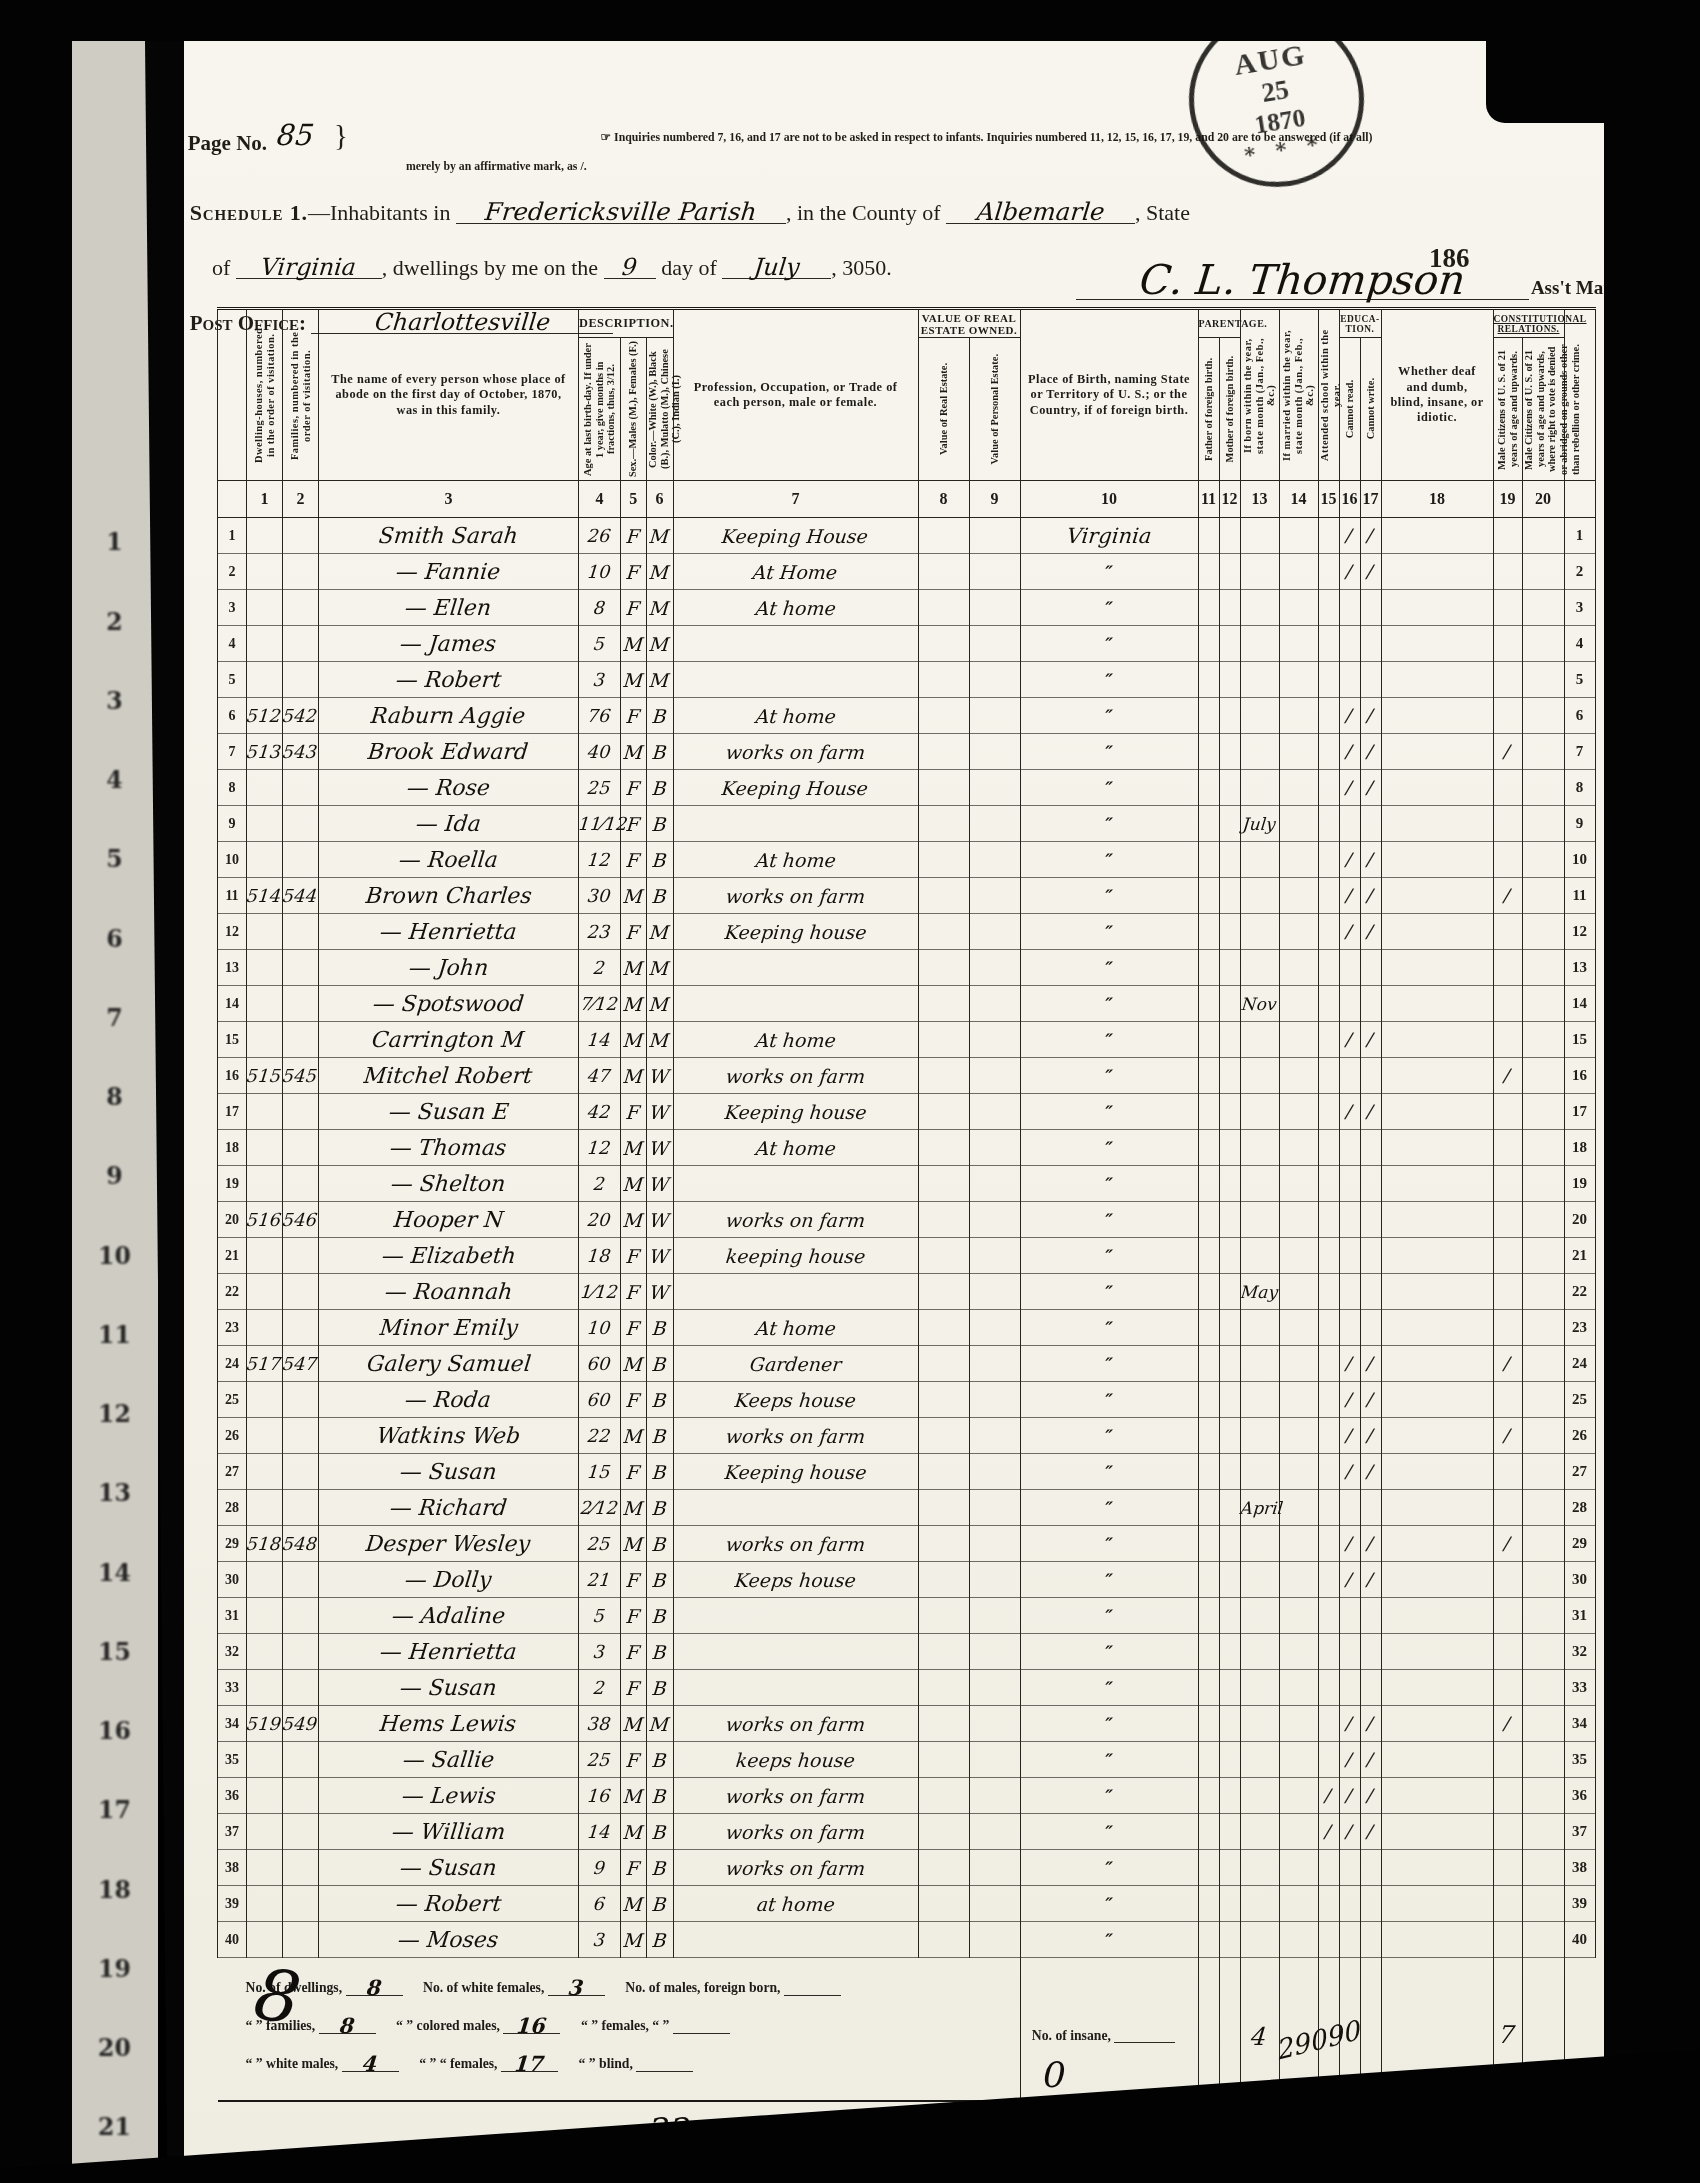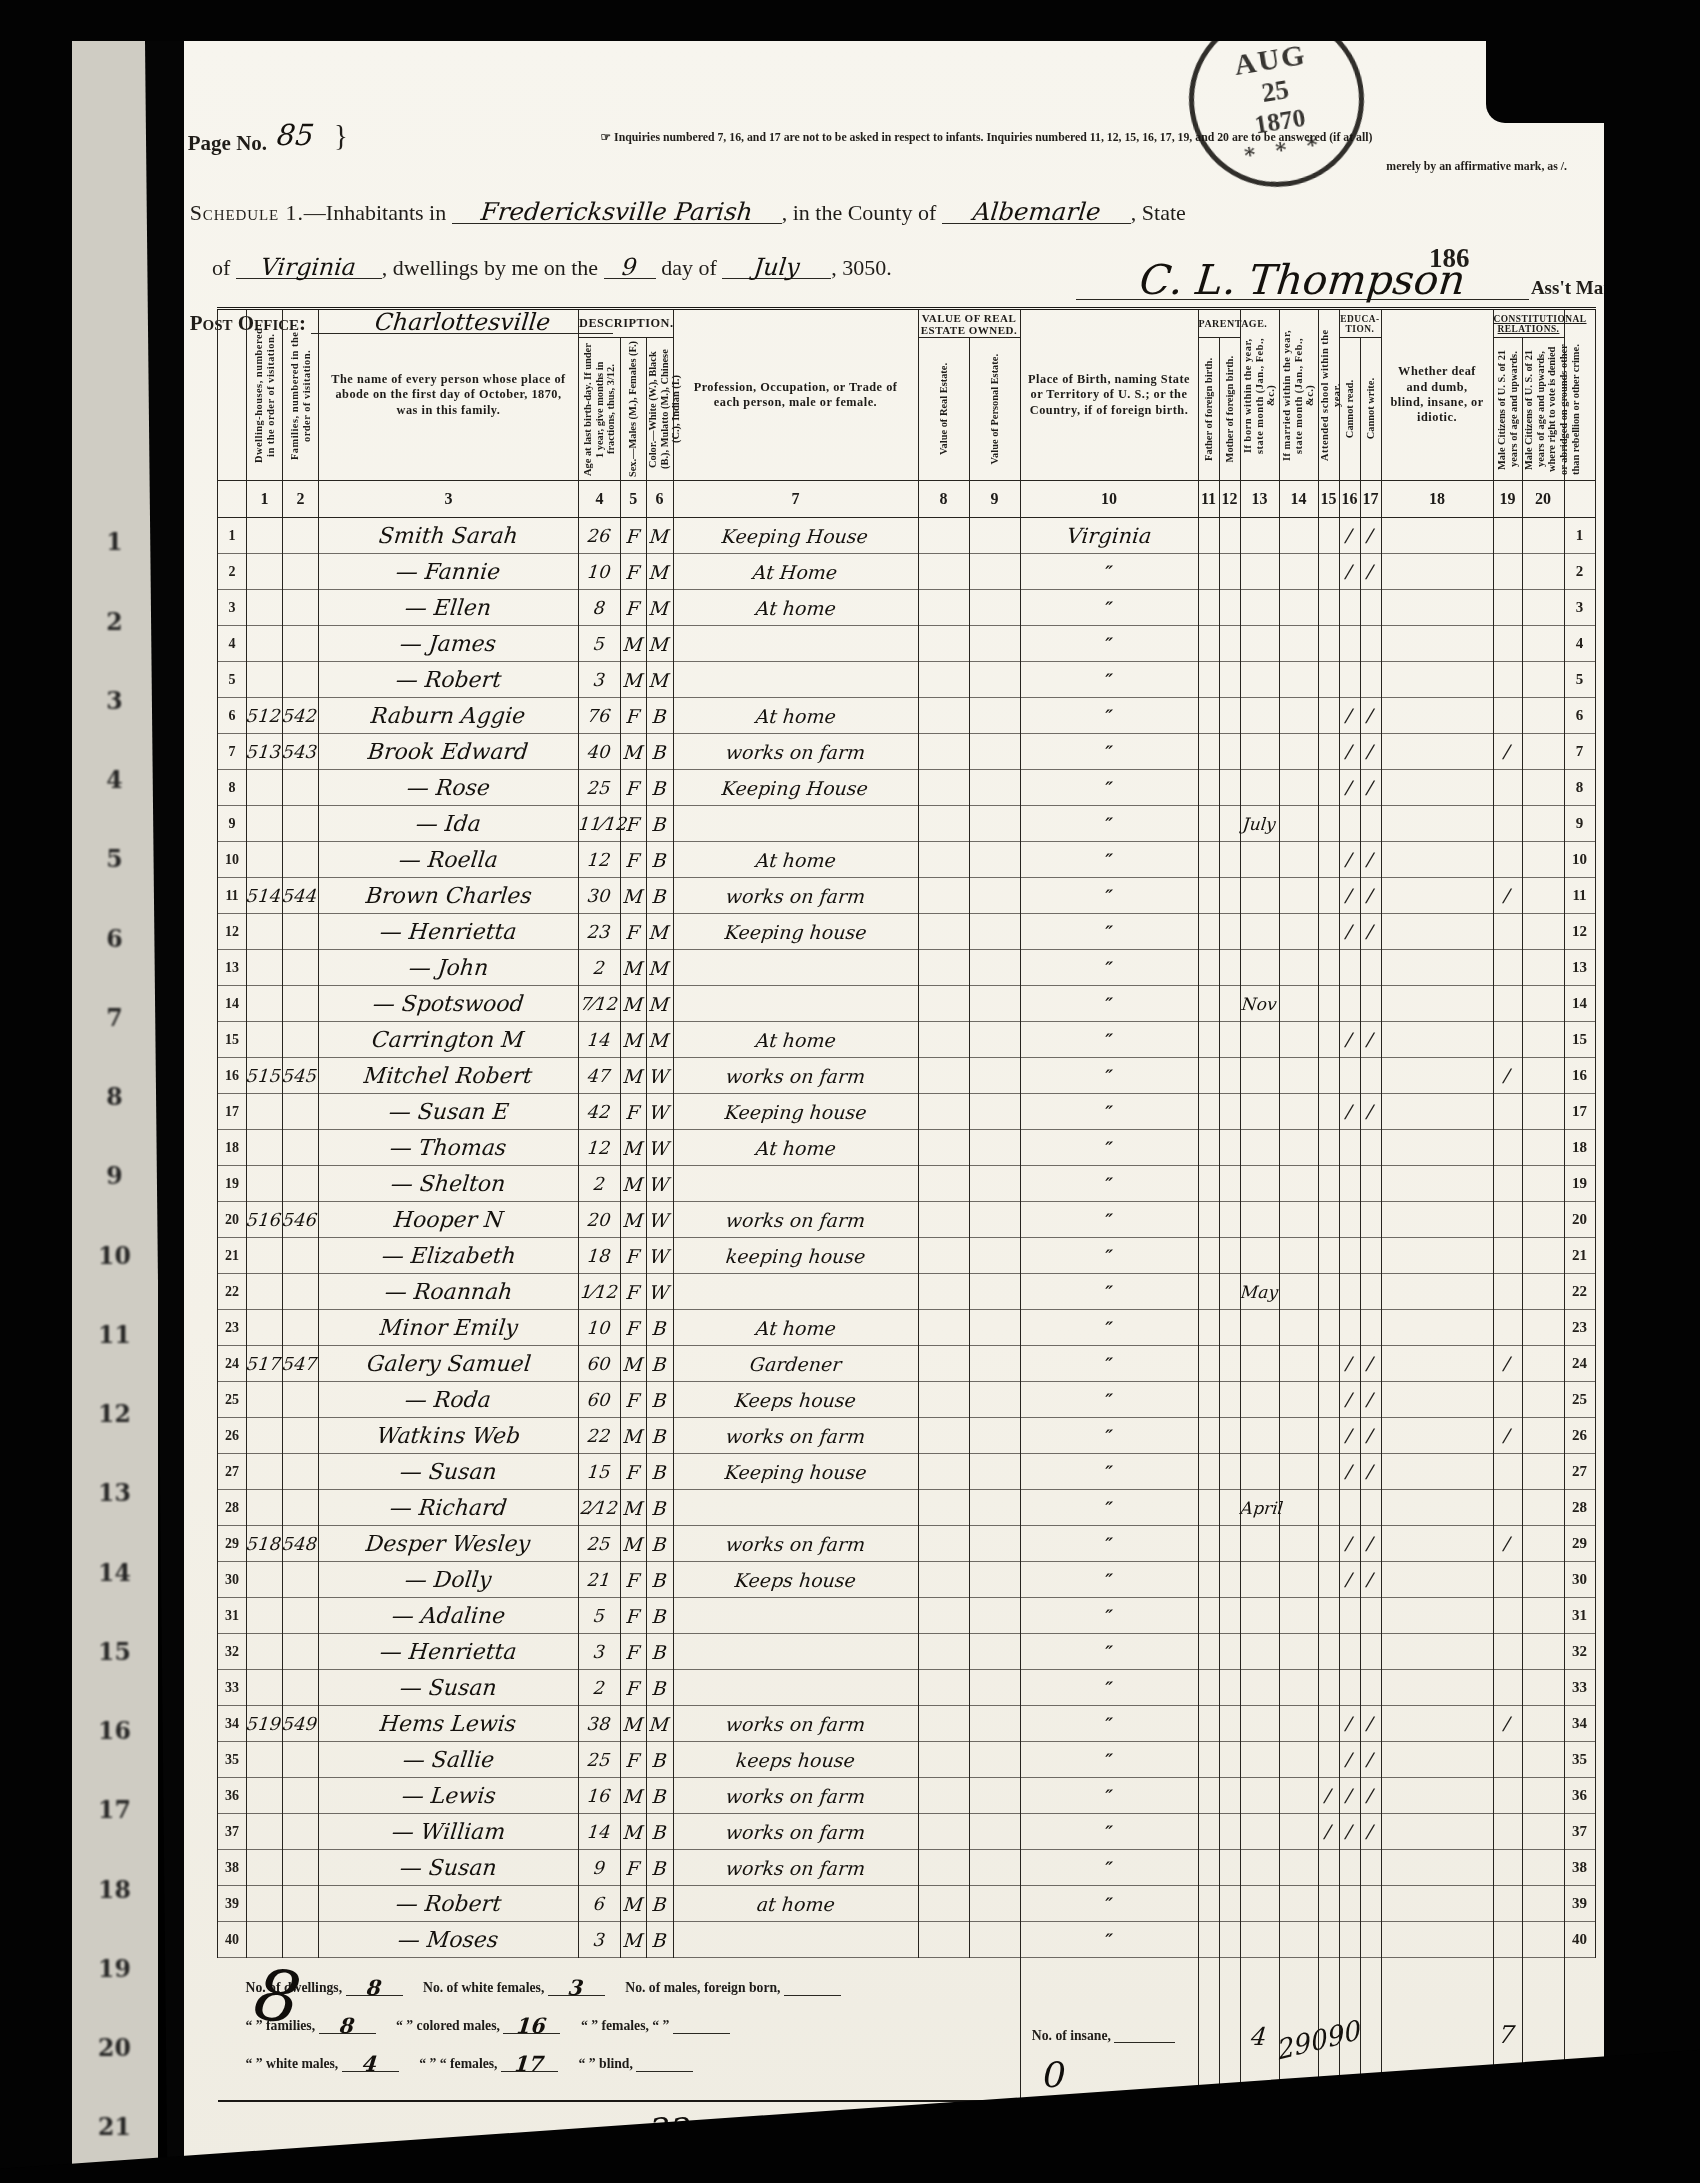--- a/index.html
+++ b/index.html
@@ -96,24 +96,24 @@
     </div>
   <div class="black-bar"></div>
 
   <div id="paper">
 
     <div class="abs pr" style="left:3.8px;top:91px;font:bold 21px 'Liberation Serif',serif;">Page No.</div>
     <div class="abs hw" style="left:93px;top:78px;font-size:29px;">85</div>
     <div class="abs pr" style="left:150px;top:79px;font-size:29px;">}</div>
 
     <div class="abs pr" style="left:222px;top:90px;width:1161px;text-align:center;font:bold 11.8px 'Liberation Serif',serif;">☞ Inquiries numbered 7, 16, and 17 are not to be asked in respect to infants.  Inquiries numbered 11, 12, 15, 16, 17, 19, and 20 are to be answered (if at all)</div>
-    <div class="abs pr" style="left:222px;top:119px;width:1161px;text-align:right;font:bold 11.8px 'Liberation Serif',serif;">merely by an affirmative mark, as /.</div>
+    <div class="abs pr" style="left:222px;top:119px;width:1161px;text-align:left;font:bold 11.8px 'Liberation Serif',serif;">merely by an affirmative mark, as /.</div>
 
     <div class="abs" style="left:5.7px;top:160px;font-size:22px;white-space:nowrap;">
-      <span class="pr" style="font-variant:small-caps;font-weight:normal;letter-spacing:0.9px;">Schedule 1.</span><span class="pr">—Inhabitants in</span>
+      <span class="pr" style="font-variant:small-caps;font-weight:bold;letter-spacing:0.9px;">Schedule 1.</span><span class="pr">—Inhabitants in</span>
       <span class="blank" style="min-width:330px;"><span class="hw" style="font-size:24.5px;">Fredericksville Parish</span></span><span class="pr">, in the County of</span>
       <span class="blank" style="min-width:189px;"><span class="hw" style="font-size:24.5px;">Albemarle</span></span><span class="pr">, State</span>
     </div>
 
     <div class="abs" style="left:28px;top:215px;font-size:22px;white-space:nowrap;">
       <span class="pr">of</span>
       <span class="blank" style="min-width:146px;"><span class="hw" style="font-size:23.6px;">Virginia</span></span><span class="pr">, dwellings by me on the</span>
       <span class="blank" style="min-width:52px;"><span class="hw" style="font-size:23.6px;">9</span></span>
       <span class="pr">day of</span>
       <span class="blank" style="min-width:109px;"><span class="hw" style="font-size:23.6px;">July</span></span><span class="pr">, 3050.</span>

